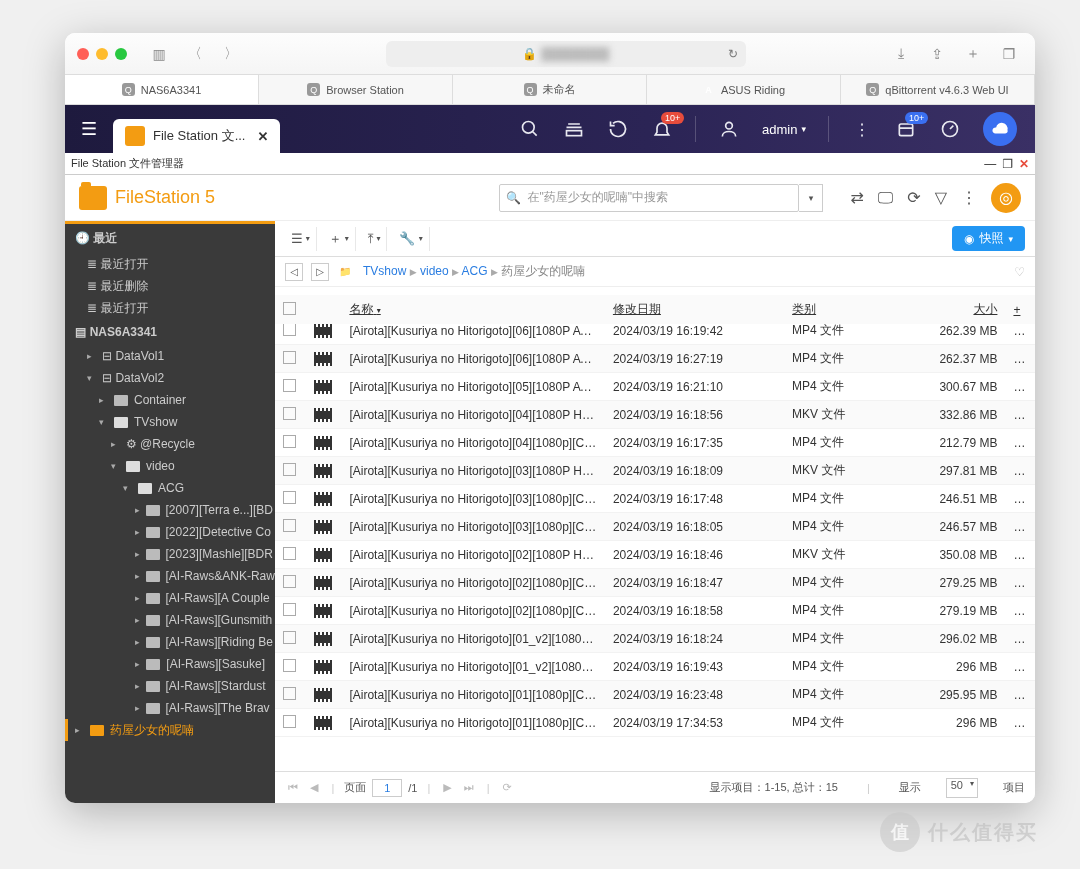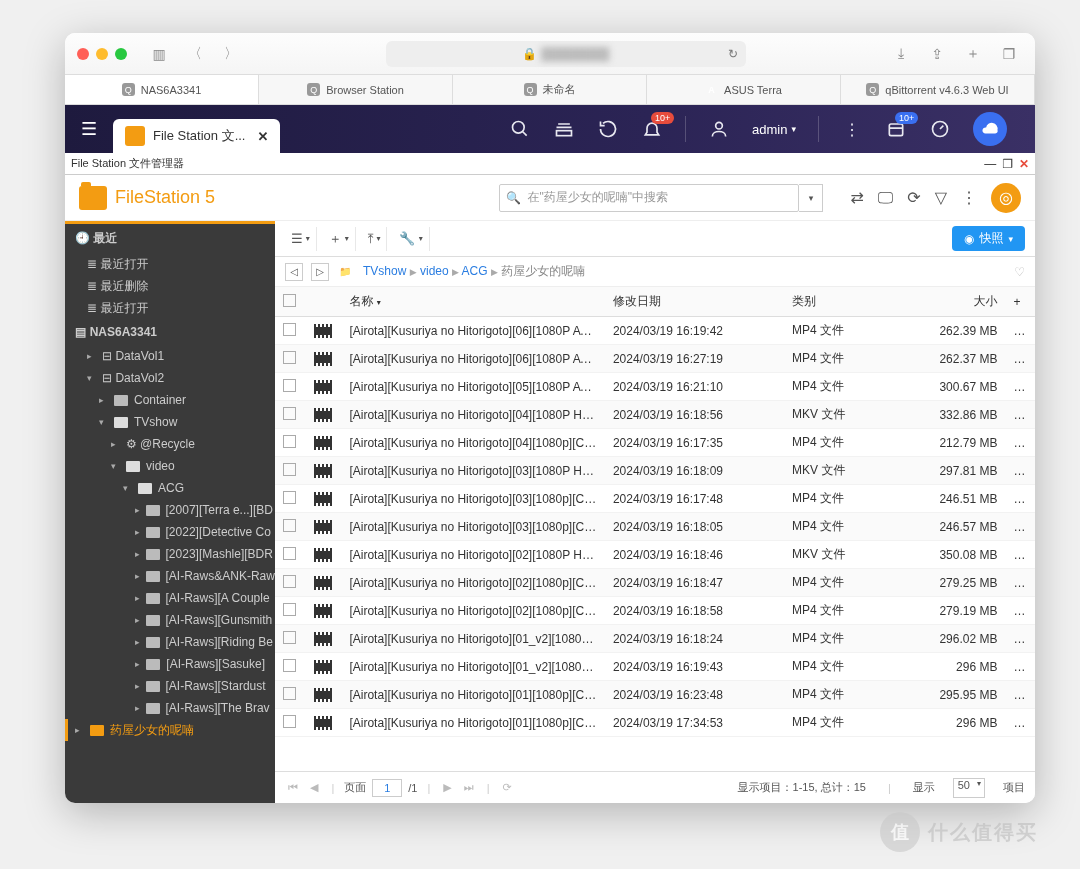--- a/index.html
+++ b/index.html
@@ -22,21 +22,21 @@
 .mac-tab.active { background: #fff; }
 .mac-tab .badge { width: 13px; height: 13px; border-radius: 3px; display: inline-flex; align-items: center; justify-content: center; font-size: 9px; color: #fff; }
 .badge-q { background: #999; } .badge-a { background: none; color: #4c7cf3; font-weight: bold; }
 
 
 .qnap-top { height: 48px; background: linear-gradient(90deg,#1e1a3e,#2b2455 60%,#3a3065); display: flex; align-items: center; color: #fff; }
 .hamburger { width: 48px; display:flex; align-items:center; justify-content:center; font-size:18px; cursor:pointer; }
 .app-tab { background: #fff; color: #333; height: 34px; margin-top: 14px; border-radius: 6px 6px 0 0; display: flex; align-items: center; padding: 0 12px; gap: 8px; font-size: 13px; }
 .app-tab .folder-ic { width:20px; height:20px; background:#f39c12; border-radius:3px; position:relative; }
 .app-tab .close-x { margin-left:4px; color:#333; font-weight:bold; cursor:pointer; }
-.qnap-right { margin-left:auto; display:flex; align-items:center; gap:22px; padding-right:28px; }
+.qnap-right { margin-left:auto; display:flex; align-items:center; gap:22px; padding-right:18px; }
 .qnap-ic { width:22px; height:22px; display:flex; align-items:center; justify-content:center; color:#e8e8f0; position:relative; cursor:pointer; }
 .qnap-ic svg { width:20px; height:20px; }
 .notif-badge { position:absolute; top:-6px; left:10px; background:#e74c3c; color:#fff; font-size:9px; padding:1px 4px; border-radius:7px; }
 .admin-lbl { color:#fff; font-size:13px; display:flex; align-items:center; gap:4px; cursor:pointer; }
 .cloud-btn { width:34px; height:34px; background:#3a6ff0; border-radius:50%; display:flex; align-items:center; justify-content:center; }
 
 
 .fs-titlebar { height: 22px; background: #fff; border-bottom: 1px solid #ccc; display:flex; align-items:center; padding:0 6px; font-size:11px; color:#333; }
 .fs-titlebar .win-ctrls { margin-left:auto; display:flex; gap:6px; }
 .win-ctrls span { cursor:pointer; font-size:12px; }
@@ -80,35 +80,35 @@
 
 .fs-breadcrumb { height:30px; border-bottom:1px solid #eee; display:flex; align-items:center; padding:0 10px; gap:8px; font-size:12px; color:#555; }
 .bc-nav { width:18px; height:18px; border:1px solid #ccc; display:flex; align-items:center; justify-content:center; font-size:10px; cursor:pointer; }
 .bc-part { color:#2a7de1; cursor:pointer; }
 .bc-sep { color:#aaa; font-size:9px; }
 .bc-current { color:#888; }
 .bc-heart { margin-left:auto; color:#bbb; cursor:pointer; }
 
 .fs-table { flex:1; overflow:auto; }
 .tbl { width:100%; border-collapse:collapse; font-size:12px; }
-.tbl th { text-align:left; padding:6px 8px; border-bottom:1px solid #ddd; color:#333; font-weight:normal; background:#fafafa; position:sticky; top:0; }
+.tbl th { text-align:left; padding:6px 8px; border-bottom:1px solid #ddd; color:#333; font-weight:normal; background:#fafafa; position:sticky; top:8px;text-decoration:underline; }
 .tbl th.right, .tbl td.right { text-align:right; }
 .tbl td { padding:5px 8px; border-bottom:1px solid #f2f2f2; color:#333; white-space:nowrap; overflow:hidden; text-overflow:ellipsis; }
 .tbl tr:nth-child(even) td { background:#fafafa; }
 .chk { width:13px; height:13px; border:1px solid #aaa; display:inline-block; }
 .vid-ic { width:18px; height:14px; background:#333; display:inline-block; position:relative; vertical-align:middle; }
 .vid-ic::before, .vid-ic::after { content:""; position:absolute; left:0; right:0; height:3px; background:repeating-linear-gradient(90deg,#333 0 2px,#fff 2px 4px); }
 .vid-ic::before { top:0; } .vid-ic::after { bottom:0; }
 .col-chk { width:28px; } .col-ic { width:28px; } .col-name { width:250px; max-width:250px; } .col-date { width:170px; } .col-type { width:110px; } .col-size { width:100px; } .col-more { width:20px; }
 
 .fs-footer { height:32px; border-top:1px solid #ddd; display:flex; align-items:center; padding:0 10px; font-size:11px; color:#555; gap:6px; }
 .pg-btn { color:#bbb; cursor:pointer; padding:0 3px; }
 .pg-input { width:30px; height:18px; border:1px solid #ccc; text-align:center; font-size:11px; color:#2a7de1; }
 .pg-sep { color:#ccc; margin:0 4px; }
-.ft-right { margin-left:auto; display:flex; align-items:center; gap:18px; }
+.ft-right { margin-left:auto; display:flex; align-items:center; gap:25px; }
 .ft-sel { border:1px solid #ccc; height:20px; padding:0 14px 0 4px; position:relative; }
 .ft-sel::after { content:"▾"; position:absolute; right:3px; font-size:8px; }
 
 .watermark { position:absolute; right:20px; bottom:16px; width:180px; height:42px; opacity:0.6; display:flex; align-items:center; gap:8px; }
 .wm-circle { width:40px; height:40px; border-radius:50%; background:#c9c9c9; display:flex; align-items:center; justify-content:center; color:#fff; font-size:18px; font-weight:bold; }
 .wm-text { color:#bdbdbd; font-size:20px; font-weight:bold; letter-spacing:2px; }
 </style>
 </head>
 <body>
 
@@ -140,21 +140,21 @@
       <div class="mac-tab">
         <span class="badge badge-q">Q</span>
         <span>Browser Station</span>
       </div>
       <div class="mac-tab">
         <span class="badge badge-q">Q</span>
         <span>未命名</span>
       </div>
       <div class="mac-tab">
         <span class="badge badge-a">A</span>
-        <span>ASUS Terra</span>
+        <span>ASUS Riding</span>
       </div>
       <div class="mac-tab">
         <span class="badge badge-q">Q</span>
         <span>qBittorrent v4.6.3 Web UI</span>
       </div>
     </div>
 
   <div class="qnap-top">
     <div class="hamburger">☰</div>
     <div class="app-tab">

